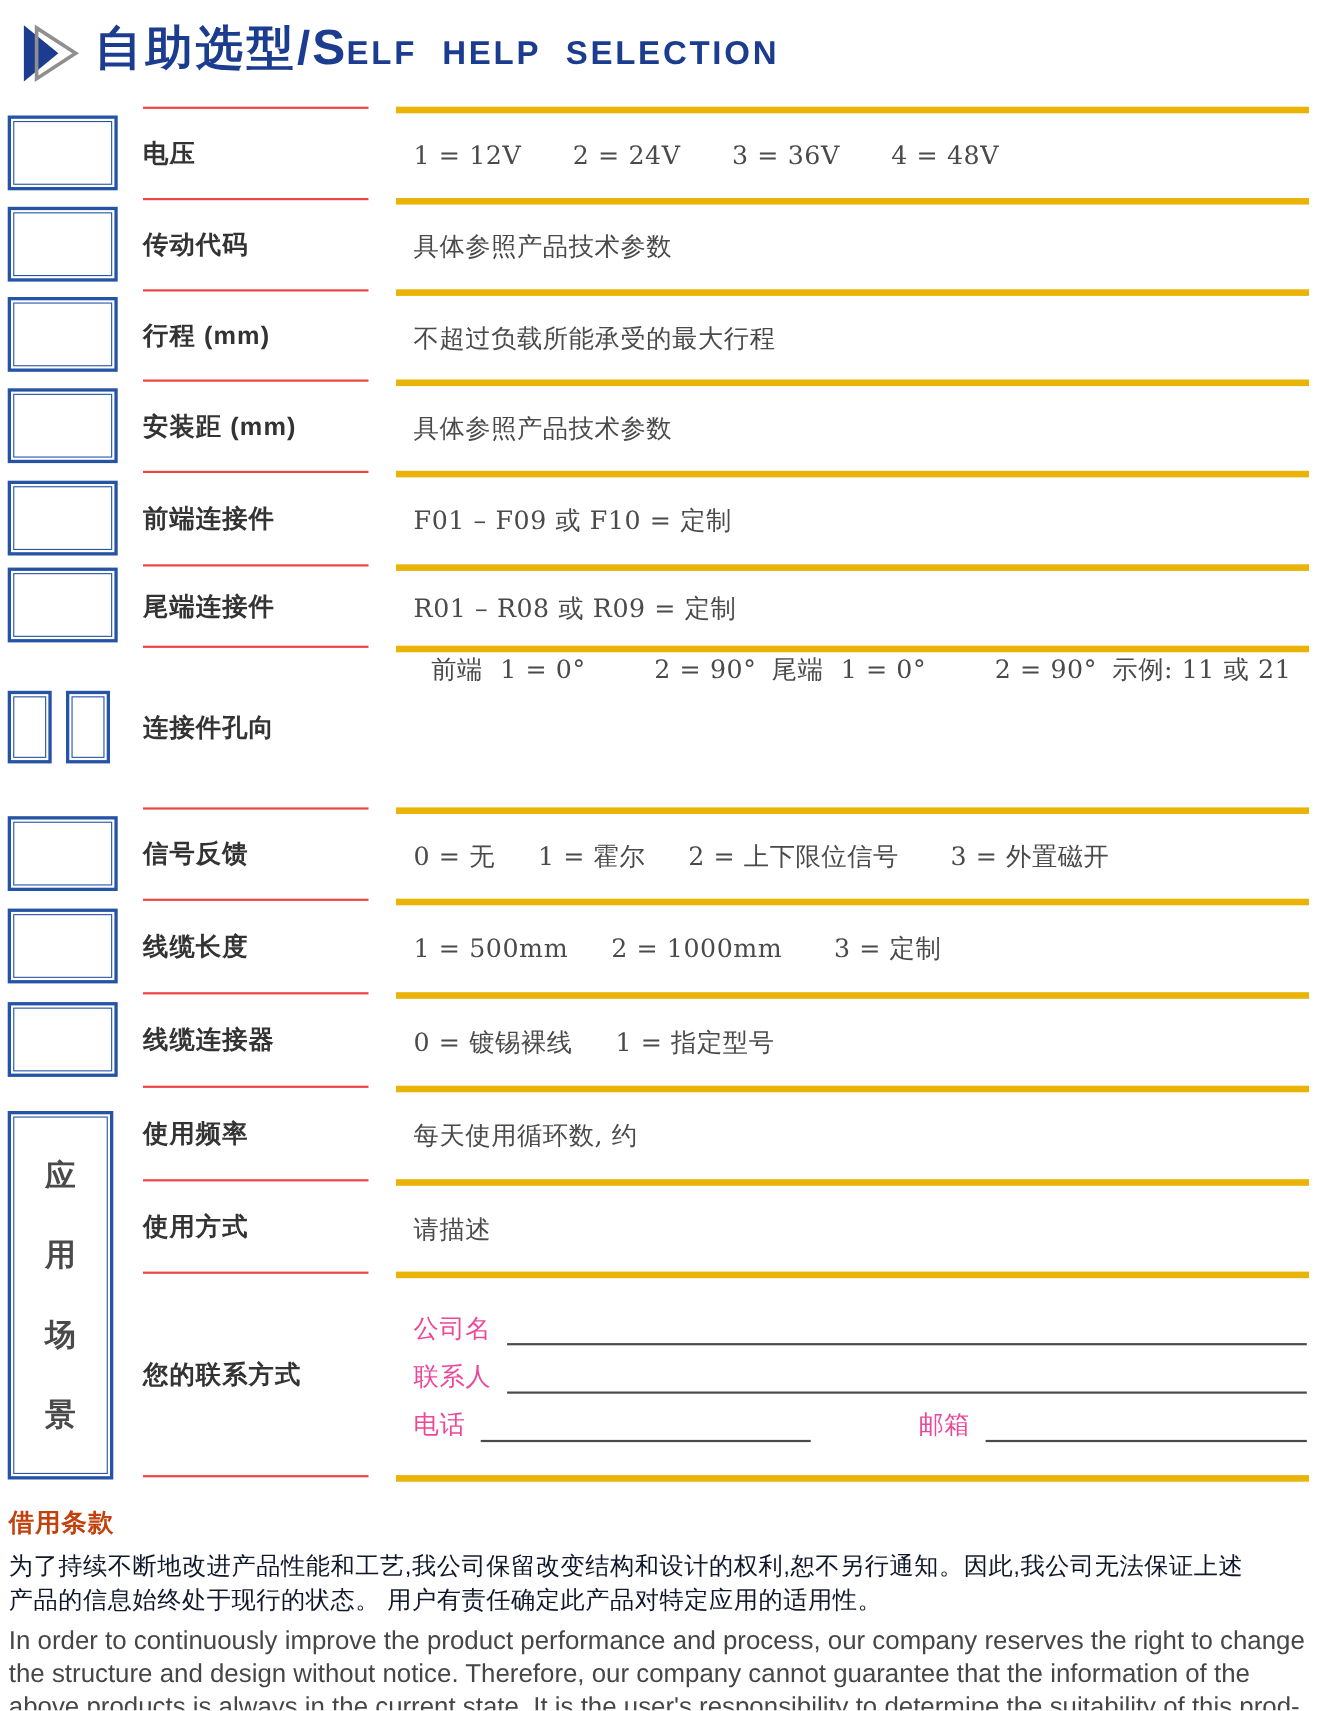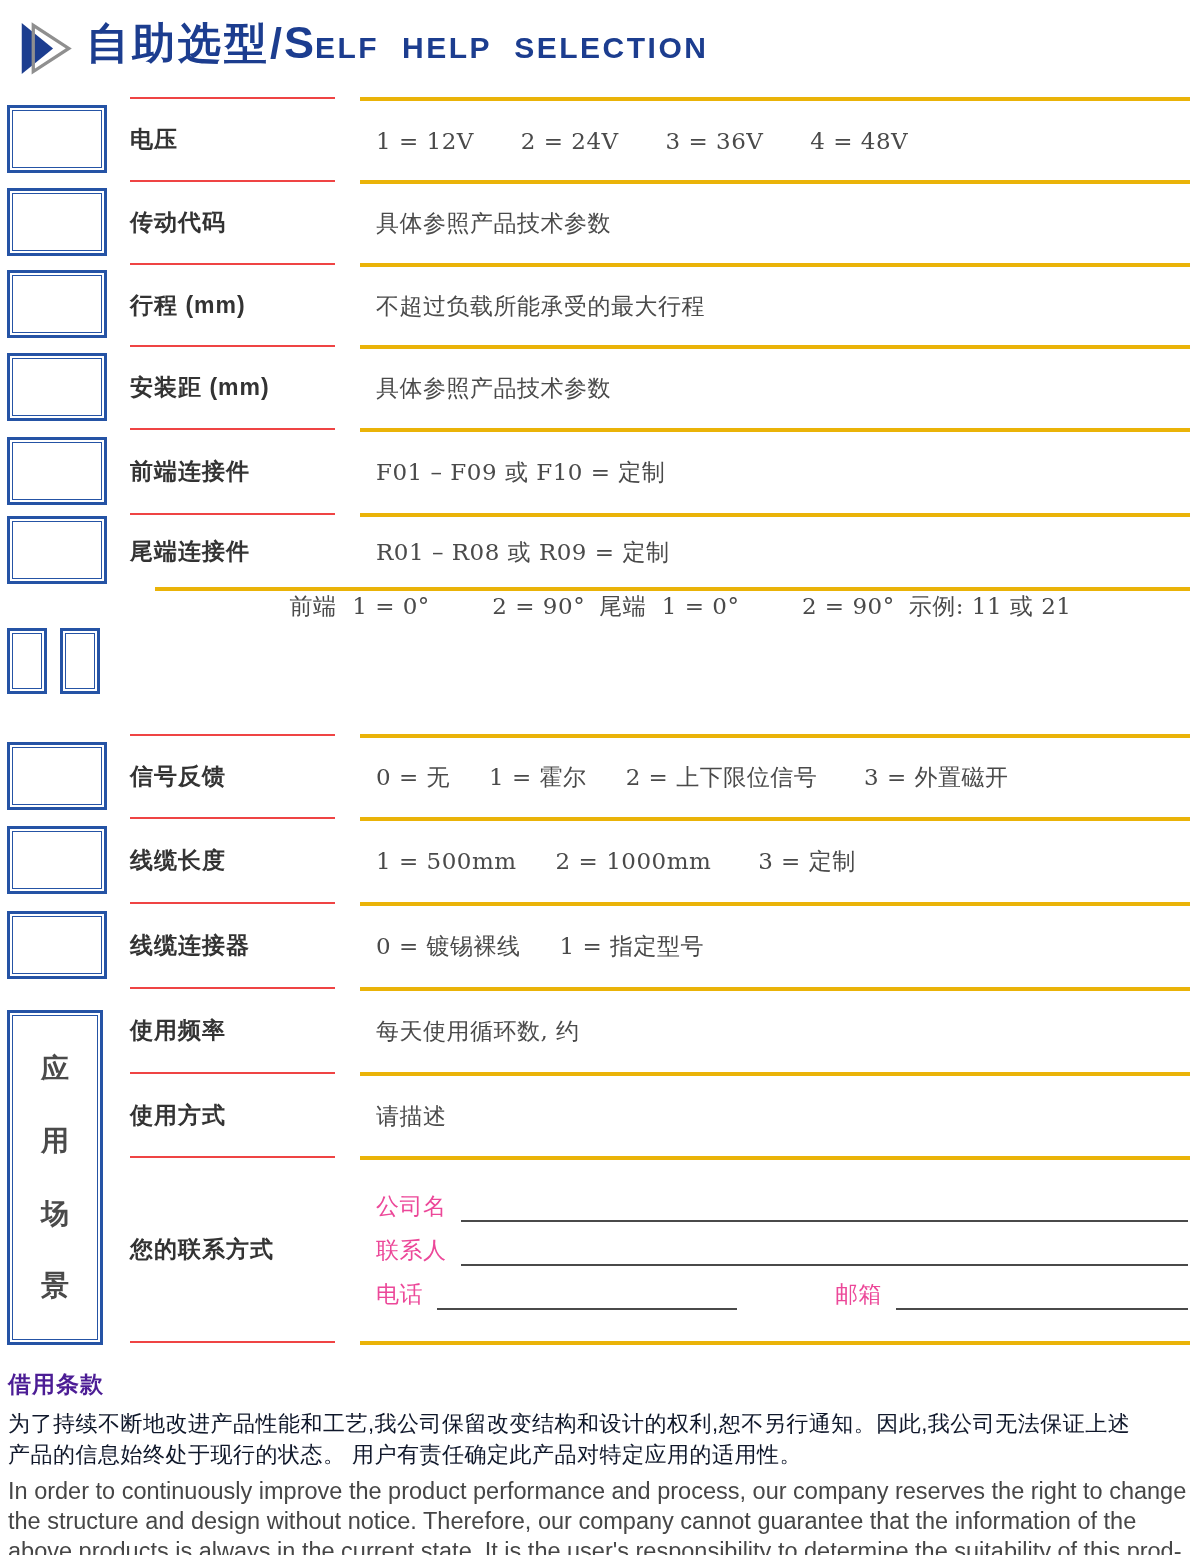--- a/index.html
+++ b/index.html
@@ -25,21 +25,21 @@
   .form { }
   .row { display:flex; align-items:stretch; }
   .cell-box { width:130px; display:flex; align-items:center; }
   .cell-label {
     width:205px; border-top:2px solid #ef4444;
     display:flex; align-items:center;
     font-weight:bold; font-size:23px; color:#333333; letter-spacing:1px;
   }
   .colgap { width:25px; }
   .cell-value {
-    flex:1; margin-right:10px; border-top:4px solid #eab308;
+    flex:1; margin-right:10px; border-top:6px solid #eab308;
     display:flex; align-items:center;
     font-family:"DejaVu Serif", serif;
     font-size:23px; color:#4a4a4a;
     padding-left:16px; white-space:pre-wrap; letter-spacing:0.5px;text-align:center;
   }
   .cell-value.multiline { flex-direction:row; align-items:flex-start; justify-content:center; gap:14px; }
 
   
   .box { border:3px solid #2553a5; padding:2px; background:#fff; }
   .box-inner { width:100%; height:100%; border:1px solid #2553a5; }
@@ -65,21 +65,21 @@
   .uline.grow { flex:1; margin-left:14px; }
   .uline.phone { width:300px; margin-left:14px; }
   .c-line .second-label { margin-left:98px; }
 
   
   .row.closing { height:0; }
   .row.closing .cell-label, .row.closing .cell-value { align-items:flex-start; }
 
   
   .footer { margin-top:28px; padding:0 12px 0 8px; }
-  .f-title { font-size:23px; font-weight:bold; color:#4c1d95; letter-spacing:1px; margin-bottom:8px; }
+  .f-title { font-size:23px; font-weight:bold; color:#c2410c; letter-spacing:1px; margin-bottom:8px; }
   .f-zh { font-size:22px; color:#0f172a; line-height:31px; letter-spacing:0.5px; }
   .f-en { font-size:23.5px; color:#464646; line-height:30px; margin-top:6px; }
 </style>
 </head>
 <body>
 
 <div class="page">
 
   <div class="header">
     <svg class="tri-icon" viewBox="0 0 70 80" aria-hidden="true">
@@ -166,20 +166,21 @@
       <div class="cell-box">
         <div class="smallpair">
           <div class="box small">
               <div class="box-inner"></div>
             </div>
           <div class="box small">
               <div class="box-inner"></div>
             </div>
         </div>
       </div>
+      <div class="cell-label">连接件孔向</div>
       <div class="colgap"></div>
       <div class="cell-value multiline">
         <div>前端  1 = 0°        2 = 90°</div>
         <div>尾端  1 = 0°        2 = 90°</div>
         <div>示例: 11 或 21</div>
       </div>
     </div>
 
     <div class="row" style="height:83px">
       <div class="cell-box">

